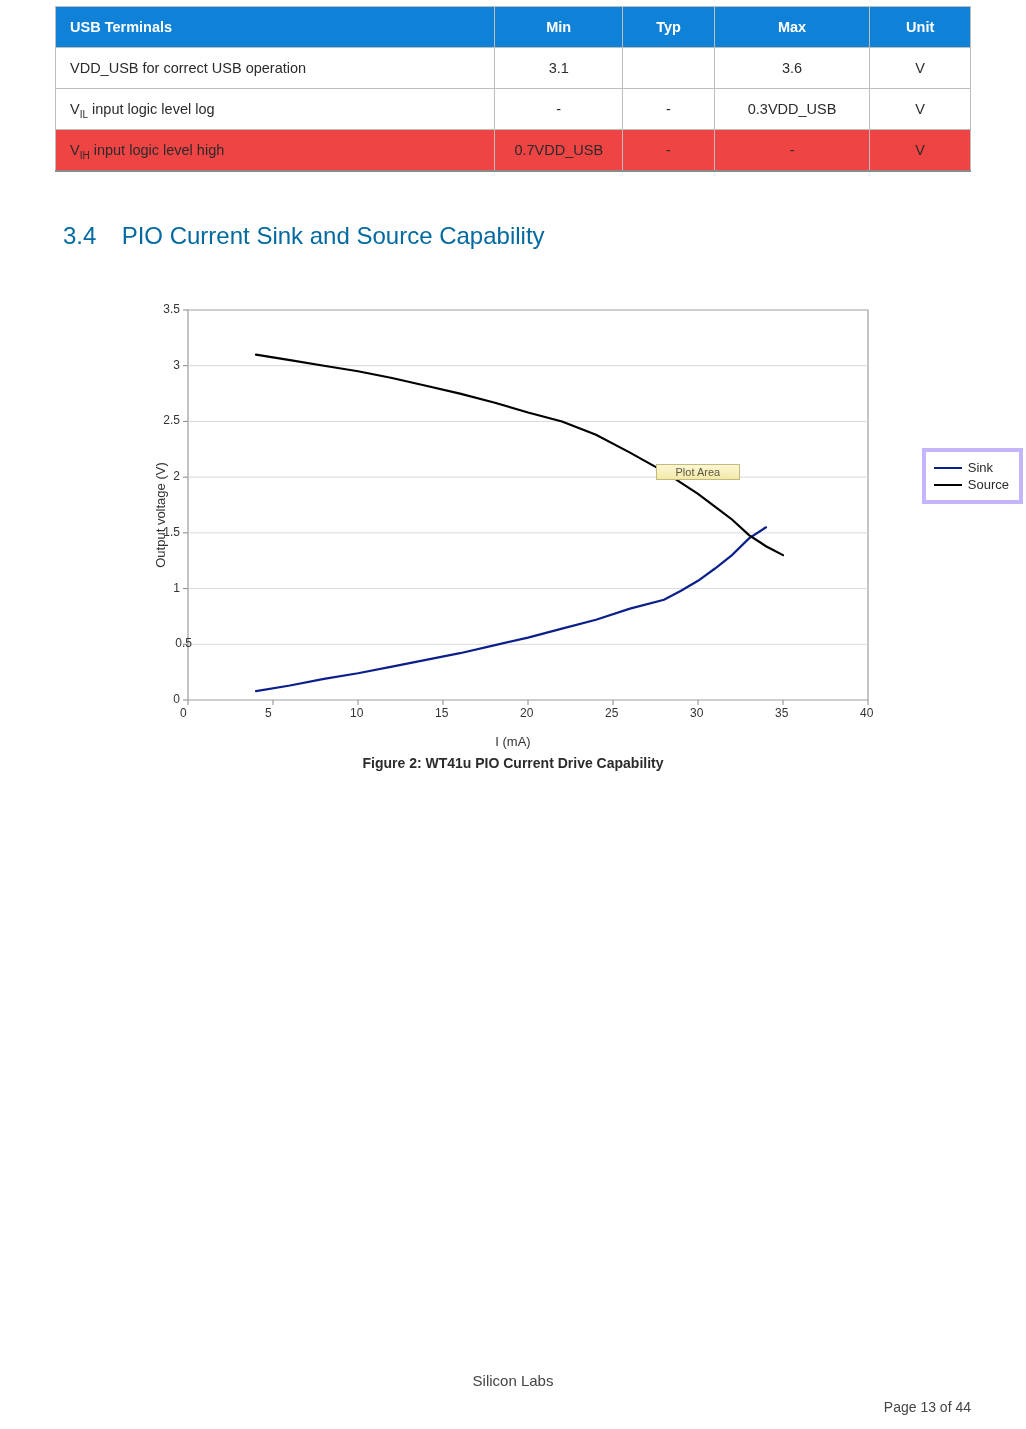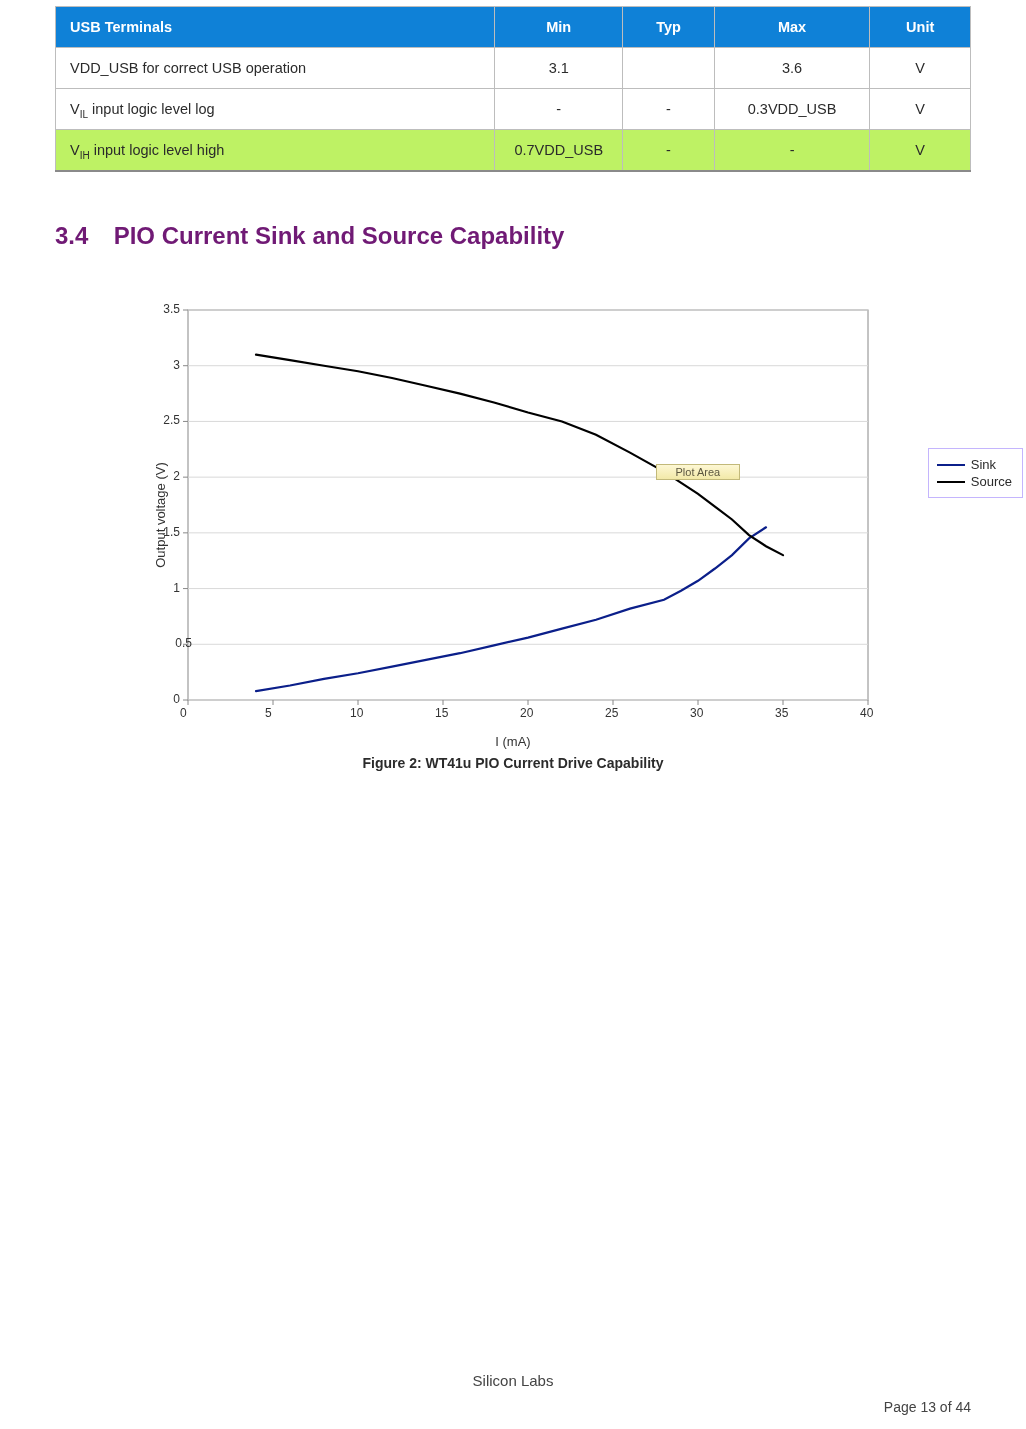--- a/index.html
+++ b/index.html
@@ -20,23 +20,23 @@
   }
   h1.section-sub {
     font-size: 24px;
     font-weight: 400;
     color: #3c3c3c;
     margin: 0 0 38px 0;
     letter-spacing: 0.2px;
   }
   h1.section-main {
     font-size: 24px;
-    font-weight: 700;
-    color: #701a75;
-    margin: 50px 0 50px 0;
+    font-weight: 400;
+    color: #0369a1;
+    margin: 50px 0 50px 8px;
   }
   .num-indent { display:inline-block; width:64px; }
   .num-indent2 { display:inline-block; width:52px; }
 
   table.spec {
     width: 100%;
     border-collapse: collapse;
     font-size: 14.5px;
     border-top: 1px solid #8a8a8a;
     border-bottom: 2px solid #8a8a8a;
@@ -56,21 +56,21 @@
     color: #fff;
     font-weight: 700;
     border-color: #bdbdbd;
   }
   .sub-header td {
     background: #eeeeee;
     font-weight: 700;
     text-align: left;
   }
   .sub-header td.empty { background:#eeeeee; }
-  tr.alt td { background:#bef264; }
+  tr.alt td { background:#ef4444; }
   .col-param { width: 48%; }
   .col-min   { width: 14%; }
   .col-typ   { width: 10%; }
   .col-max   { width: 17%; }
   .col-unit  { width: 11%; }
   sub {
     font-size: 10px;
     vertical-align: sub;
     line-height: 0;
   }
@@ -105,21 +105,21 @@
   .x-axis-label {
     text-align: center;
     font-size: 13px;
     color: #333;
     margin-top: 4px;
   }
   .legend-box {
     position: absolute;
     right: -130px;
     top: 148px;
-    border: 1px solid #c4b5fd;
+    border: 4px solid #c4b5fd;
     padding: 6px 10px 6px 8px;
     font-size: 13px;
     background: #fff;
   }
   .legend-item { display:flex; align-items:center; gap:6px; margin:2px 0; }
   .legend-swatch { width:28px; height:0; border-top:2px solid; }
   .plot-label {
     position:absolute;
     font-size:11px;
     border:1px solid #c2b97a;

